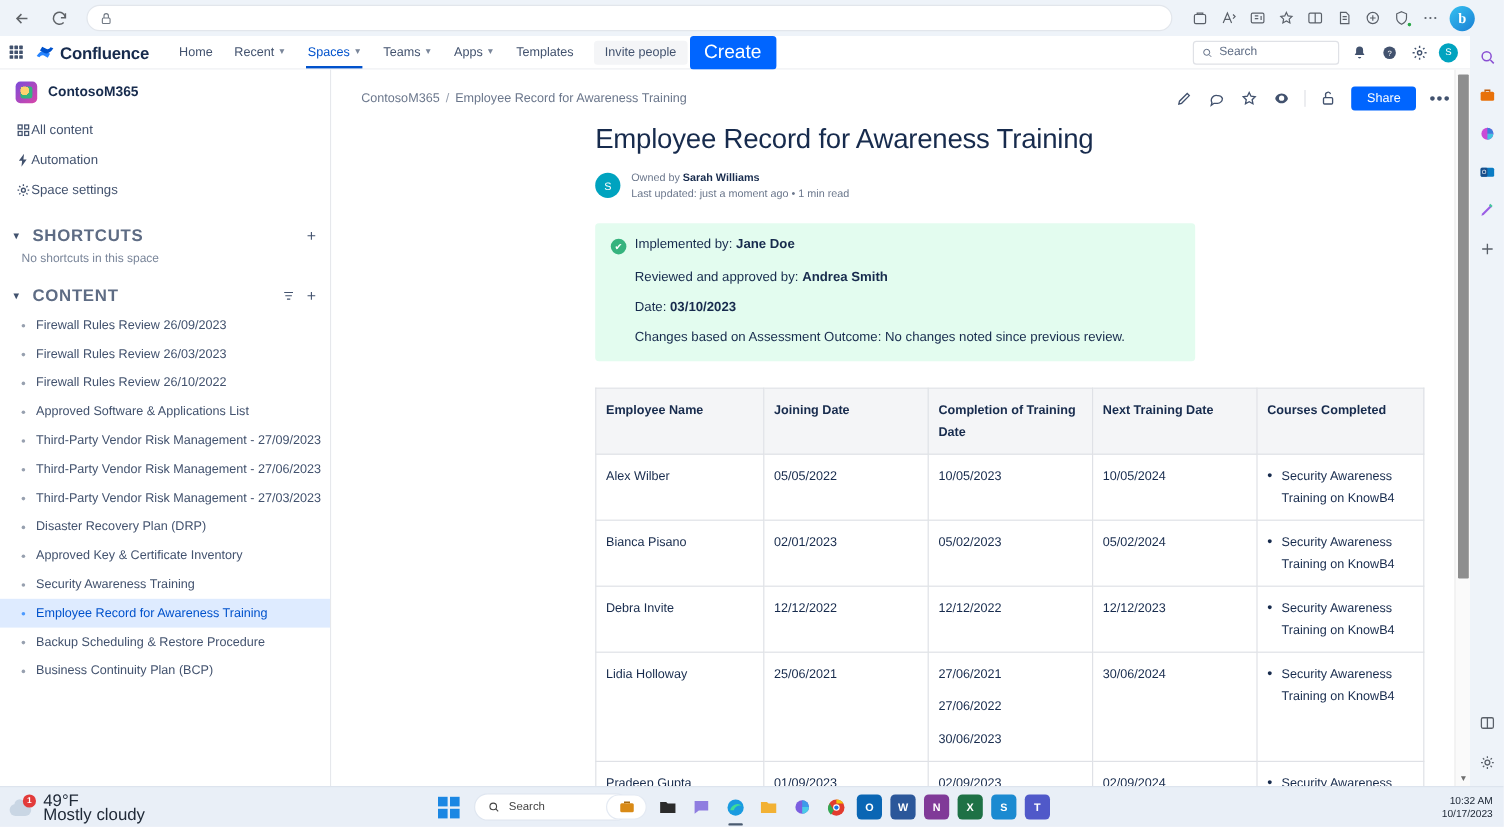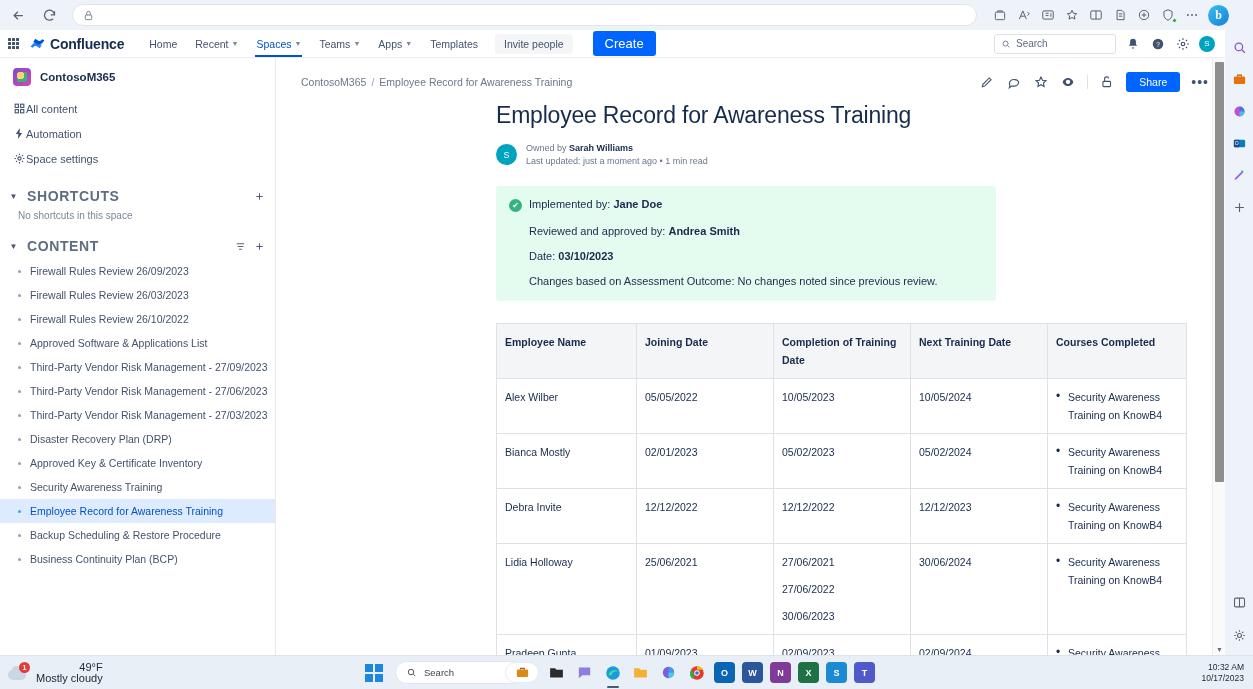--- a/index.html
+++ b/index.html
@@ -69,22 +69,22 @@
   .cf-item.active::after {
     content: ''; position: absolute; left: 8px; right: 8px; bottom: 0;
     height: 2px; background: #0052cc;
   }
   .caret { font-size: 7px; color: #7a869a; }
   .invite-btn {
     font-size: 10.5px; color: #42526e; background: #f4f5f7;
     padding: 4px 9px; border-radius: 3px; margin-left: 8px; border: none;
   }
   .create-btn {
-    font-size: 13px; color: #fff; background: #0065ff;
-    padding: 5px 12px; border-radius: 3px; margin-left: 20px; border: none; font-weight: 500;
+    font-size: 16px; color: #fff; background: #0065ff;
+    padding: 5px 12px; border-radius: 3px; margin-left: 2px; border: none; font-weight: 500;
   }
   .cf-nav-right { margin-left: auto; display: flex; align-items: center; gap: 8px; padding-right: 10px; }
   .cf-search {
     width: 122px; height: 20px; border: 1px solid #dfe1e6; border-radius: 3px;
     display: flex; align-items: center; padding: 0 6px; gap: 5px; background: #fff;
   }
   .cf-search svg { width: 10px; height: 10px; color: #5e6c84; }
   .cf-search span { font-size: 10px; color: #5e6c84; }
   .cf-ic { width: 17px; height: 17px; display: flex; align-items: center; justify-content: center; color: #42526e; }
   .cf-ic svg { width: 14px; height: 14px; }
@@ -238,21 +238,21 @@
   }
   .cloud::before {
     content:''; position:absolute; left:4px; top:-4px; width:9px; height:9px;
     background:#c9d6e4; border-radius:50%;
   }
   .badge-red {
     position: absolute; right: -1px; top: -2px; width: 11px; height: 11px;
     background: #e23b3b; border-radius: 50%; color: #fff; font-size: 7px;
     display: flex; align-items: center; justify-content: center; font-weight: bold;
   }
-  .weather-text { font-size: 11px; color: #202a38; line-height: 11px; text-align: right; }
+  .weather-text { font-size: 14px; color: #202a38; line-height: 11px; }
   .tb-center { position: absolute; left: 365px; display: flex; align-items: center; gap: 4px; }
   .win-logo { display: grid; grid-template-columns: 8px 8px; grid-gap: 2px; }
   .win-logo i { width: 8px; height: 8px; background: #1b87e3; display: block; }
   .tb-search {
     width: 130px; height: 23px; background: #fff; border-radius: 12px;
     display: flex; align-items: center; gap: 7px; padding-left: 10px; margin-left: 8px;
     border: 1px solid #dfe6f0;
   }
   .tb-search svg { width: 11px; height: 11px; color: #444; }
   .tb-search span { font-size: 9.5px; color: #444; }
@@ -633,21 +633,21 @@
                   <div>10/05/2023</div>
                 </td>
               <td>10/05/2024</td>
               <td>
                   <ul class="courses">
                     <li>Security Awareness Training on KnowB4</li>
                   </ul>
                 </td>
             </tr>
             <tr>
-              <td>Bianca Mostly</td>
+              <td>Bianca Pisano</td>
               <td>02/01/2023</td>
               <td class="multi">
                   <div>05/02/2023</div>
                 </td>
               <td>05/02/2024</td>
               <td>
                   <ul class="courses">
                     <li>Security Awareness Training on KnowB4</li>
                   </ul>
                 </td>

